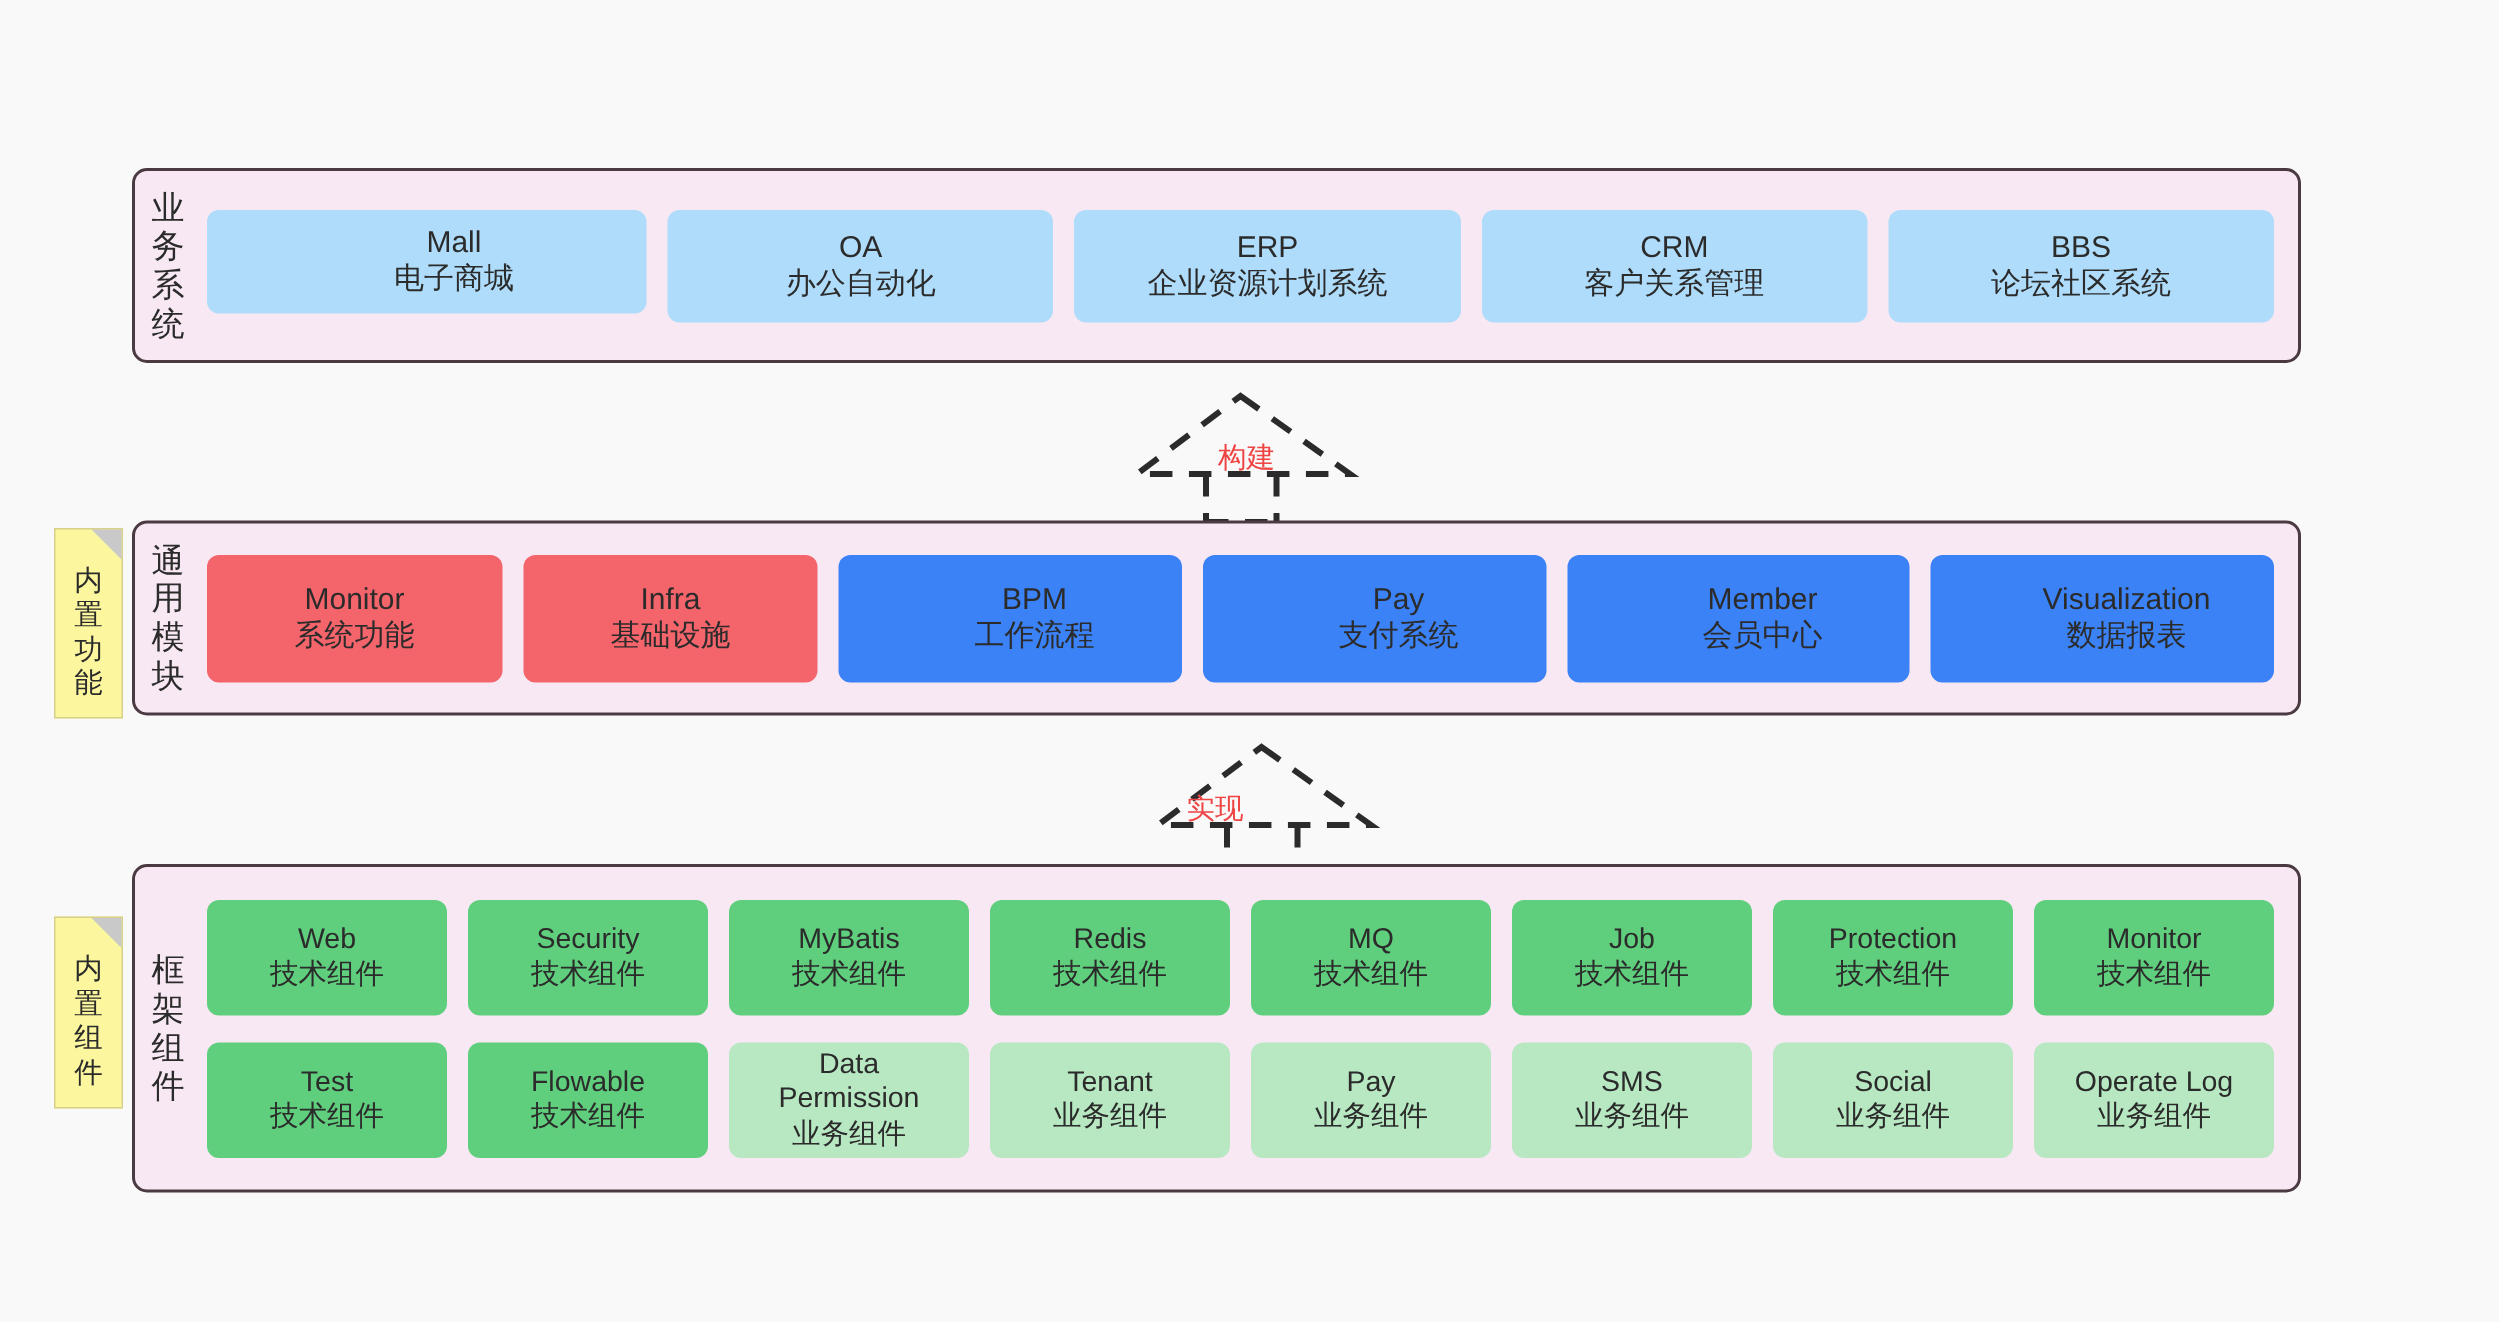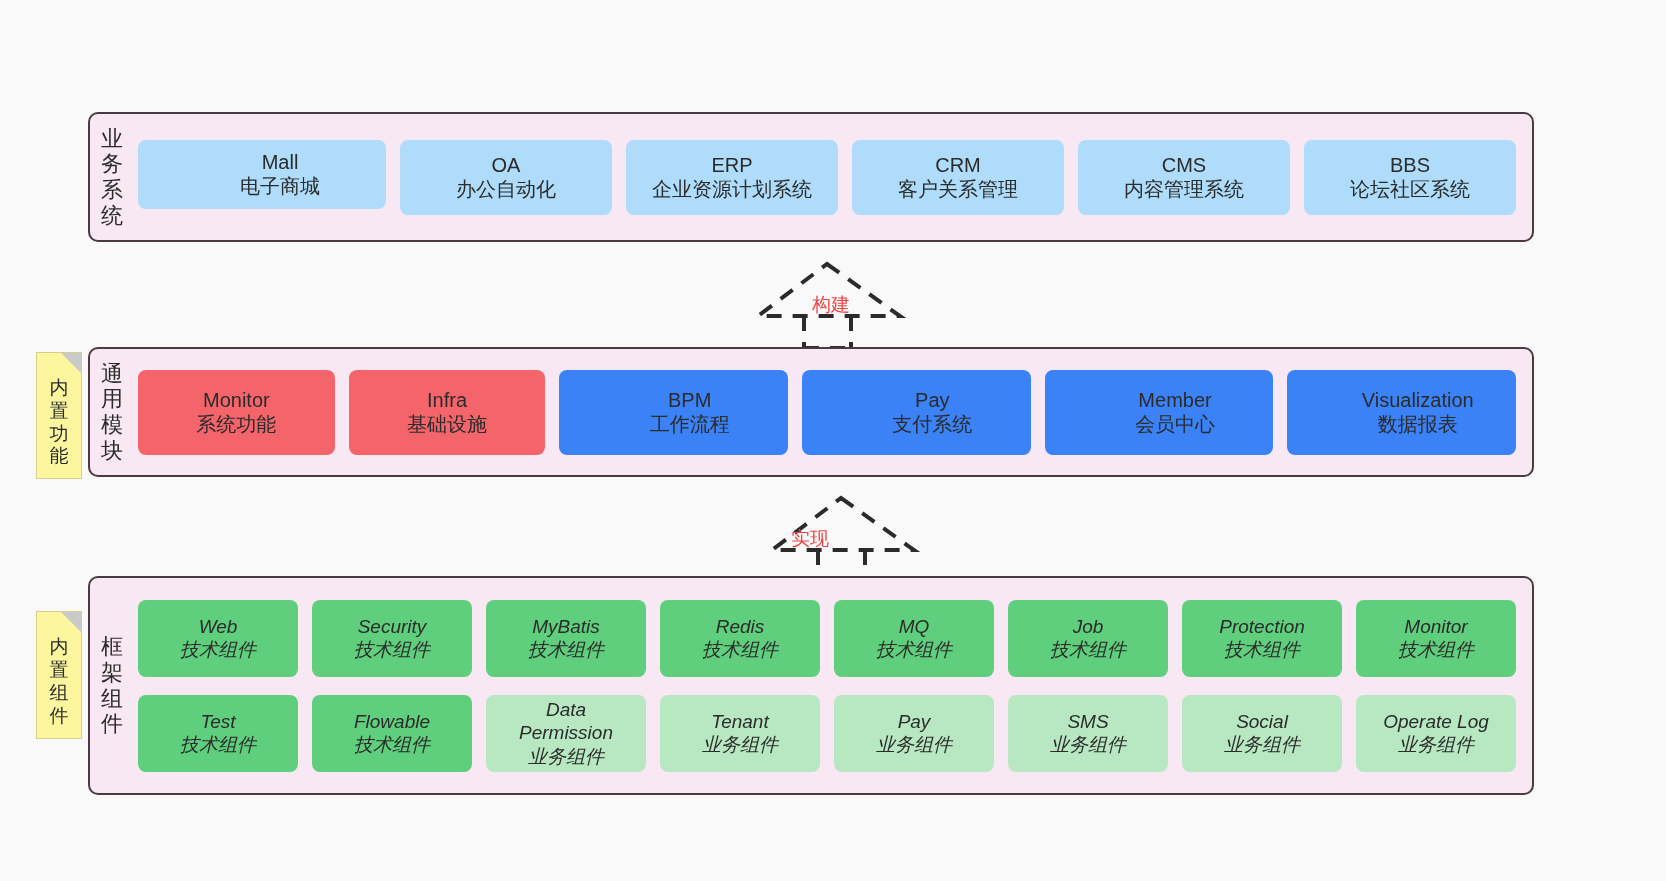--- a/index.html
+++ b/index.html
@@ -154,24 +154,20 @@
         </div>
         <div class="node c-blue" style="height:75px;">
           <span class="n-title">ERP</span>
           <span class="n-sub">企业资源计划系统</span>
         </div>
         <div class="node c-blue" style="height:75px;">
           <span class="n-title">CRM</span>
           <span class="n-sub">客户关系管理</span>
         </div>
         <div class="node c-blue" style="height:75px;">
-          <span class="n-title">CMS</span>
-          <span class="n-sub">内容管理系统</span>
-        </div>
-        <div class="node c-blue" style="height:75px;">
           <span class="n-title">BBS</span>
           <span class="n-sub">论坛社区系统</span>
         </div>
       </div>
     </div>
   </div>
 
   <svg class="uml-arrow" style="left:752px; top:258px; width:160px; height:92px;" viewBox="0 0 160 92" xmlns="http://www.w3.org/2000/svg">
 
     <polygon points="75,6 148,58 6,58" fill="none" stroke="#2b2b2b" stroke-width="4" stroke-dasharray="15,11" stroke-linejoin="miter"></polygon>
@@ -239,21 +235,21 @@
     <span>件</span>
   </div>
 
   <div class="layer" id="layer-framework-components" style="left:88px; top:576px; width:1446px; height:219px;">
     <div class="layer-label">
       <span>框</span>
       <span>架</span>
       <span>组</span>
       <span>件</span>
     </div>
-    <div class="layer-body" style="gap:18px;font-style:italic;">
+    <div class="layer-body" style="gap:18px;">
 
       <div class="node-row">
         <div class="node c-green" style="height:77px;font-size:19px;">
           <span class="n-title">Web</span>
           <span class="n-sub">技术组件</span>
         </div>
         <div class="node c-green" style="height:77px;font-size:19px;">
           <span class="n-title">Security</span>
           <span class="n-sub">技术组件</span>
         </div>

